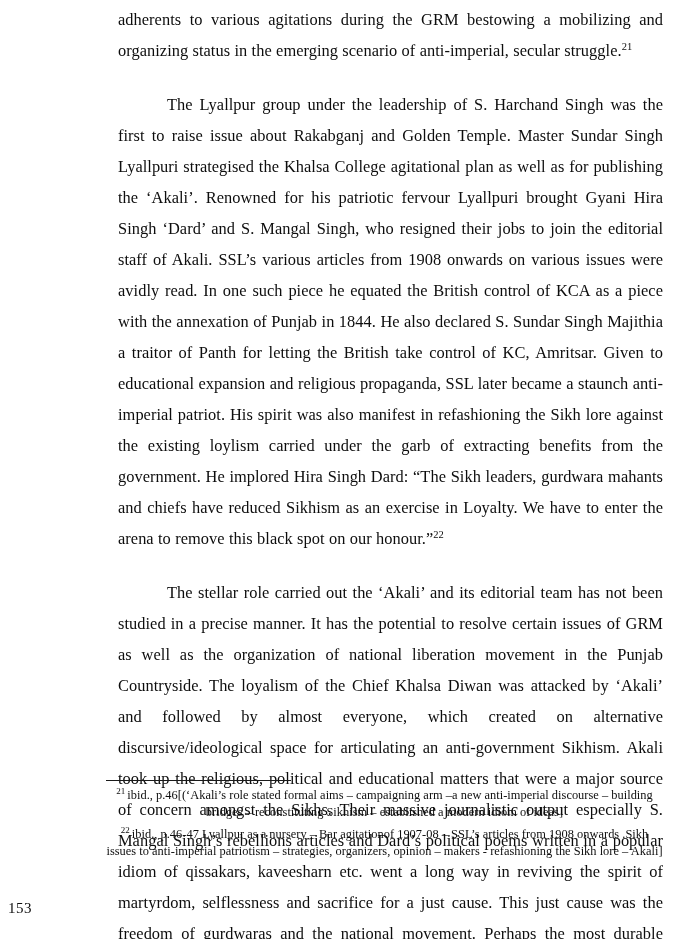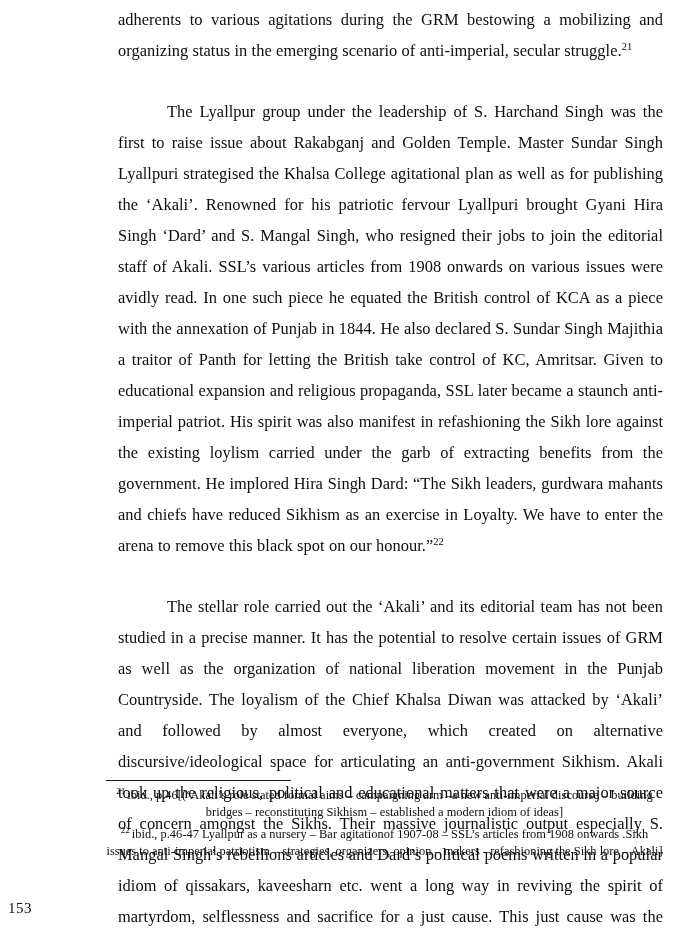--- a/index.html
+++ b/index.html
@@ -40,21 +40,21 @@
     text-justify: inter-word;
     letter-spacing: 0.04px;
     word-spacing: 0.2px;
   }
 
   p.para.indent {
     text-indent: 49px;
   }
 
   p.gap-before {
-    margin-top: 30px;
+    margin-top: 23px;
   }
 
   sup.fnref {
     font-size: 10.5px;
     vertical-align: super;
     line-height: 0;
   }
 
   .footnotes {
     position: absolute;

